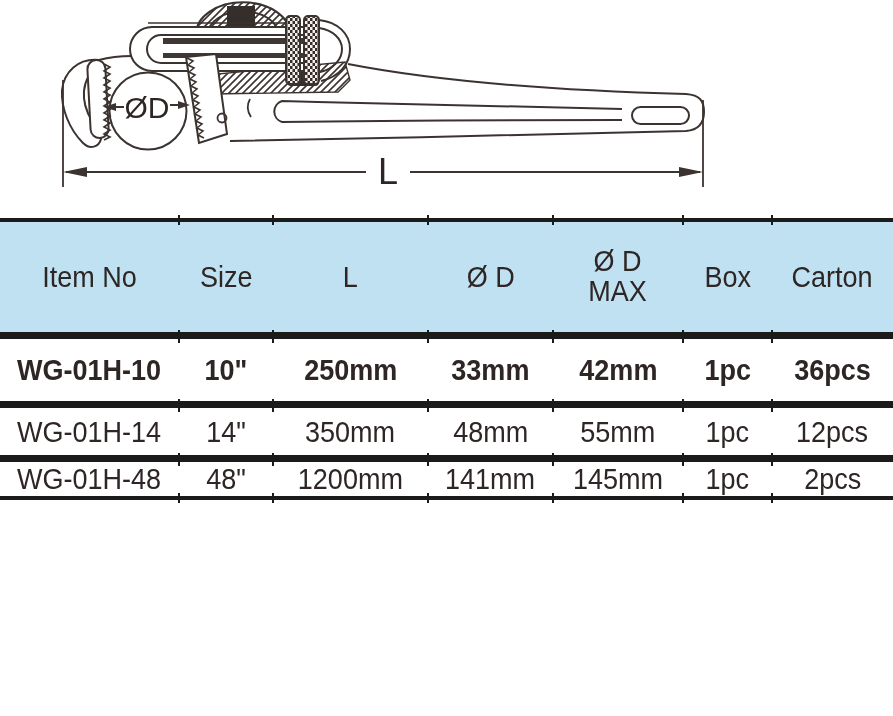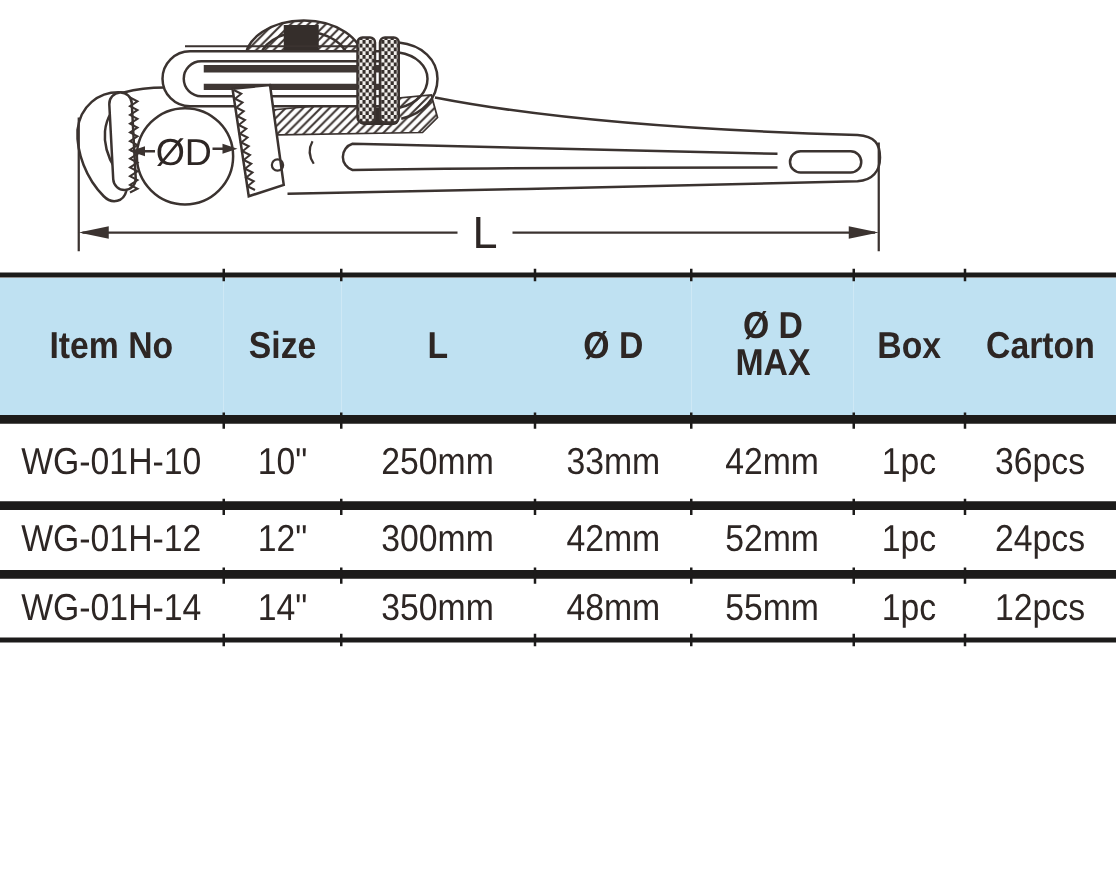--- a/index.html
+++ b/index.html
@@ -1,37 +1,37 @@
 <!DOCTYPE html>
 <html><head>
 <meta charset="utf-8">
 <style>
   html,body{margin:0;padding:0;background:#ffffff;}
   .page{
     position:relative;width:893px;height:716px;background:#ffffff;overflow:hidden;
     font-family:"Liberation Sans","DejaVu Sans",sans-serif;color:#2d2624;
   }
-  .diagram-wrap{position:absolute;left:0;top:14px;width:749px;height:218px;text-align:right;}
+  .diagram-wrap{position:absolute;left:0;top:0;width:749px;height:218px;text-align:right;}
   
   .spec-table{
     position:absolute;left:0;top:218px;width:893px;
     border-collapse:collapse;table-layout:fixed;
     border-top:4px solid #1c1b1a;border-bottom:4px solid #1c1b1a;
   }
   .spec-table th,.spec-table td{
     position:relative;padding:0;text-align:center;vertical-align:middle;
     font-size:30px;color:#2d2624;white-space:nowrap;overflow:visible;
   }
   .spec-table thead th{
-    height:110px;background:#bfe1f2;font-weight:700;
+    height:110px;background:#bfe1f2;font-weight:400;
     border-bottom:7px solid #1c1b1a;
   }
   .spec-table tbody td{border-bottom:7px solid #1c1b1a;}
   .spec-table tbody tr:last-child td{border-bottom:none;}
-  .r1 td{height:62px;}
+  .r1 td{height:62px;font-weight:bold;}
   .r2 td{height:48px;}
   .r3 td,.r4 td,.r5 td,.r6 td{height:47px;}
   .r7 td{height:33px;}
   
   .cnd{display:inline-block;transform:scaleX(0.9);transform-origin:center;letter-spacing:0;}
   .hdr-stack span{display:block;line-height:1.02;}
   
   .spec-table th:not(:first-child)::before,
   .spec-table td:not(:first-child)::before{
     content:"";position:absolute;left:-1px;top:-9px;width:2px;height:13px;background:#1c1b1a;
@@ -150,33 +150,33 @@
     <tbody>
       <tr class="r1">
         <td><span class="cnd">WG-01H-10</span></td>
         <td><span class="cnd">10"</span></td>
         <td><span class="cnd">250mm</span></td>
         <td><span class="cnd">33mm</span></td>
         <td><span class="cnd">42mm</span></td>
         <td><span class="cnd">1pc</span></td>
         <td><span class="cnd">36pcs</span></td>
       </tr>
-      <tr class="r2">
-        <td><span class="cnd">WG-01H-12</span></td>
-        <td><span class="cnd">12"</span></td>
-        <td><span class="cnd">300mm</span></td>
-        <td><span class="cnd">42mm</span></td>
-        <td><span class="cnd">52mm</span></td>
-        <td><span class="cnd">1pc</span></td>
-        <td><span class="cnd">24pcs</span></td>
-      </tr>
       <tr class="r3">
         <td><span class="cnd">WG-01H-14</span></td>
         <td><span class="cnd">14"</span></td>
         <td><span class="cnd">350mm</span></td>
         <td><span class="cnd">48mm</span></td>
         <td><span class="cnd">55mm</span></td>
         <td><span class="cnd">1pc</span></td>
         <td><span class="cnd">12pcs</span></td>
       </tr>
+      <tr class="r7">
+        <td><span class="cnd">WG-01H-48</span></td>
+        <td><span class="cnd">48"</span></td>
+        <td><span class="cnd">1200mm</span></td>
+        <td><span class="cnd">141mm</span></td>
+        <td><span class="cnd">145mm</span></td>
+        <td><span class="cnd">1pc</span></td>
+        <td><span class="cnd">2pcs</span></td>
+      </tr>
     </tbody>
   </table>
 </div>
 
 </body></html>

